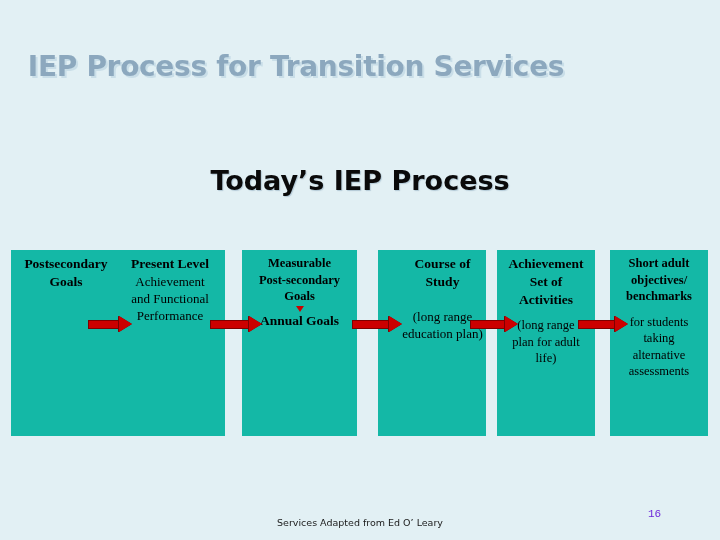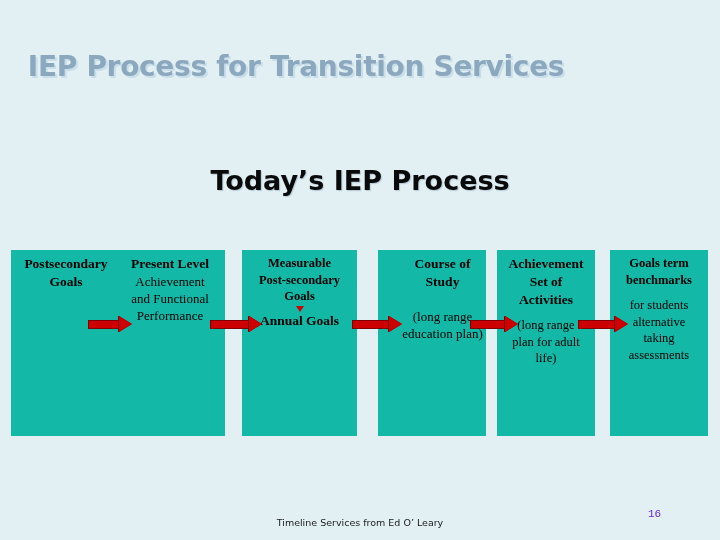--- a/index.html
+++ b/index.html
@@ -201,26 +201,27 @@
     <span class="box-head">Achievement</span>
     <span class="box-head">Set of</span>
     <span class="box-head">Activities</span>
     <div class="spacer-sm"></div>
     <span class="box-body tight">(long range</span>
     <span class="box-body tight">plan for adult</span>
     <span class="box-body tight">life)</span>
   </div>
 
   <div class="flow-box" id="box-short-term">
-    <span class="box-head small">Goals term</span>
+    <span class="box-head small">Short adult</span>
+    <span class="box-head small">objectives/</span>
     <span class="box-head small">benchmarks</span>
     <div class="spacer-sm"></div>
     <span class="box-body tight">for students</span>
+    <span class="box-body tight">taking</span>
     <span class="box-body tight">alternative</span>
-    <span class="box-body tight">taking</span>
     <span class="box-body tight">assessments</span>
   </div>
 
   <div class="arrow" id="arrow-1">
     <div class="shaft"></div>
     <div class="head"></div>
   </div>
   <div class="arrow" id="arrow-2">
     <div class="shaft"></div>
     <div class="head"></div>
@@ -231,17 +232,17 @@
   </div>
   <div class="arrow" id="arrow-4">
     <div class="shaft"></div>
     <div class="head"></div>
   </div>
   <div class="arrow" id="arrow-5">
     <div class="shaft"></div>
     <div class="head"></div>
   </div>
 
-  <div id="footer-credit">Timeline Services from Ed O’ Leary</div>
+  <div id="footer-credit">Services Adapted from Ed O’ Leary</div>
 
   <div id="page-number">16</div>
 
 </div>
 
 </body></html>

